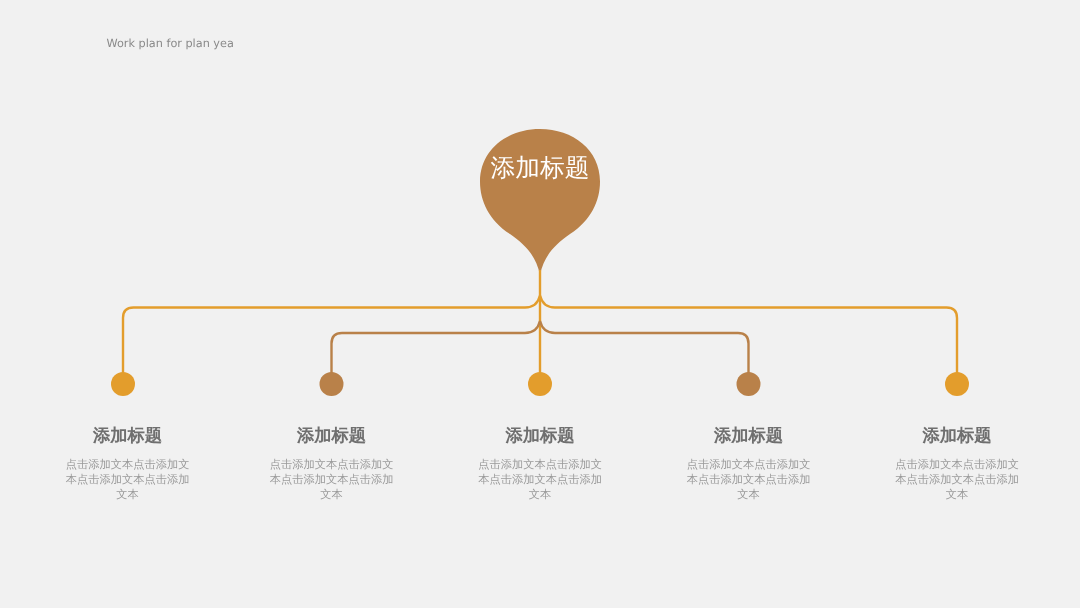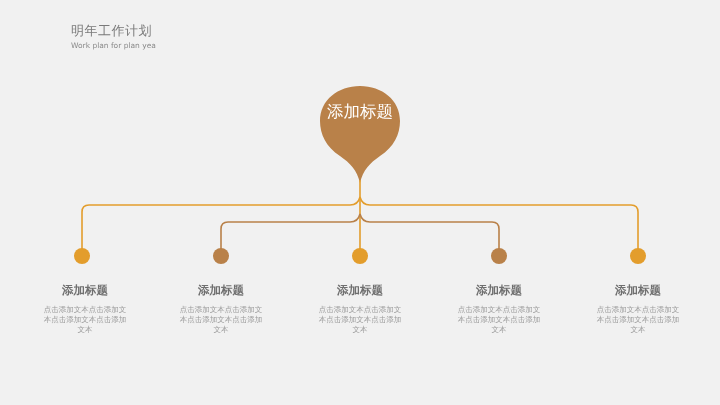--- a/index.html
+++ b/index.html
@@ -10,21 +10,20 @@
     svg.diagram { position: absolute; left: 0; top: 0; }
     .center-label { position: absolute; left: 321px; top: 101px; width: 78px; text-align: center; color: #fff; font-size: 16.5px; line-height: 21px; }
     .node { position: absolute; top: 282px; width: 100px; text-align: center; }
     .node-title { font-size: 11.5px; font-weight: bold; color: #6f6f6f; line-height: 17px; }
     .node-desc { font-size: 7.5px; color: #9a9a9a; line-height: 10px; margin-top: 6px; width: 84px; margin-left: auto; margin-right: auto; }
   </style>
 </head>
 <body>
 
 <div class="header">
-  <div class="title">明年工作计划</div>
   <div class="subtitle">Work plan for plan yea</div>
 </div>
 
 <svg class="diagram" width="720" height="405" viewBox="0 0 720 405">
 
   <path d="M360 183 C357 170 350 163 340 156 C326 147 320 134 320 121 C320 100 338 86 360 86 C382 86 400 100 400 121 C400 134 394 147 380 156 C370 163 363 170 360 183 Z" fill="#b98149"></path>
 
   <line x1="360" y1="180" x2="360" y2="250" stroke="#e39d2c" stroke-width="1.6"></line>
 
   <path d="M82 250 L82 212 Q82 205 89 205 L350 205 Q358 205 360 197 Q362 205 370 205 L631 205 Q638 205 638 212 L638 250" fill="none" stroke="#e39d2c" stroke-width="1.6"></path>

